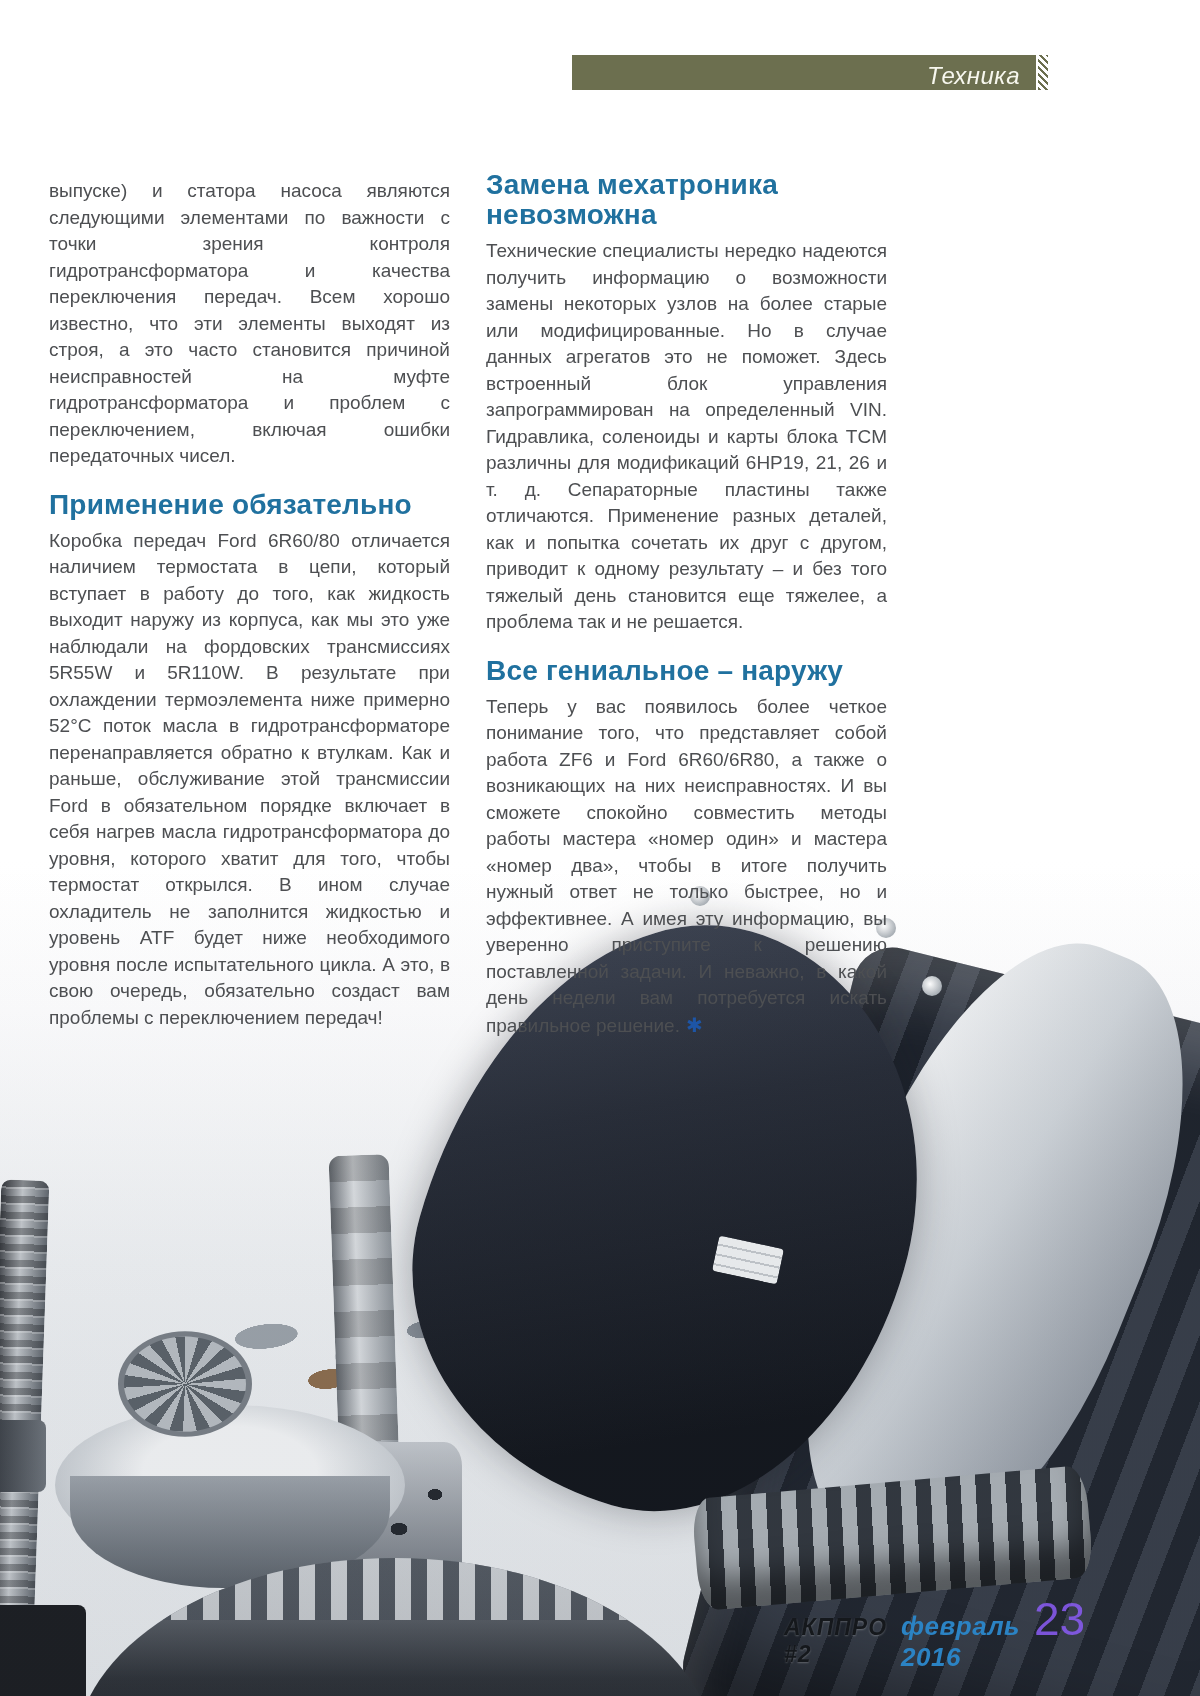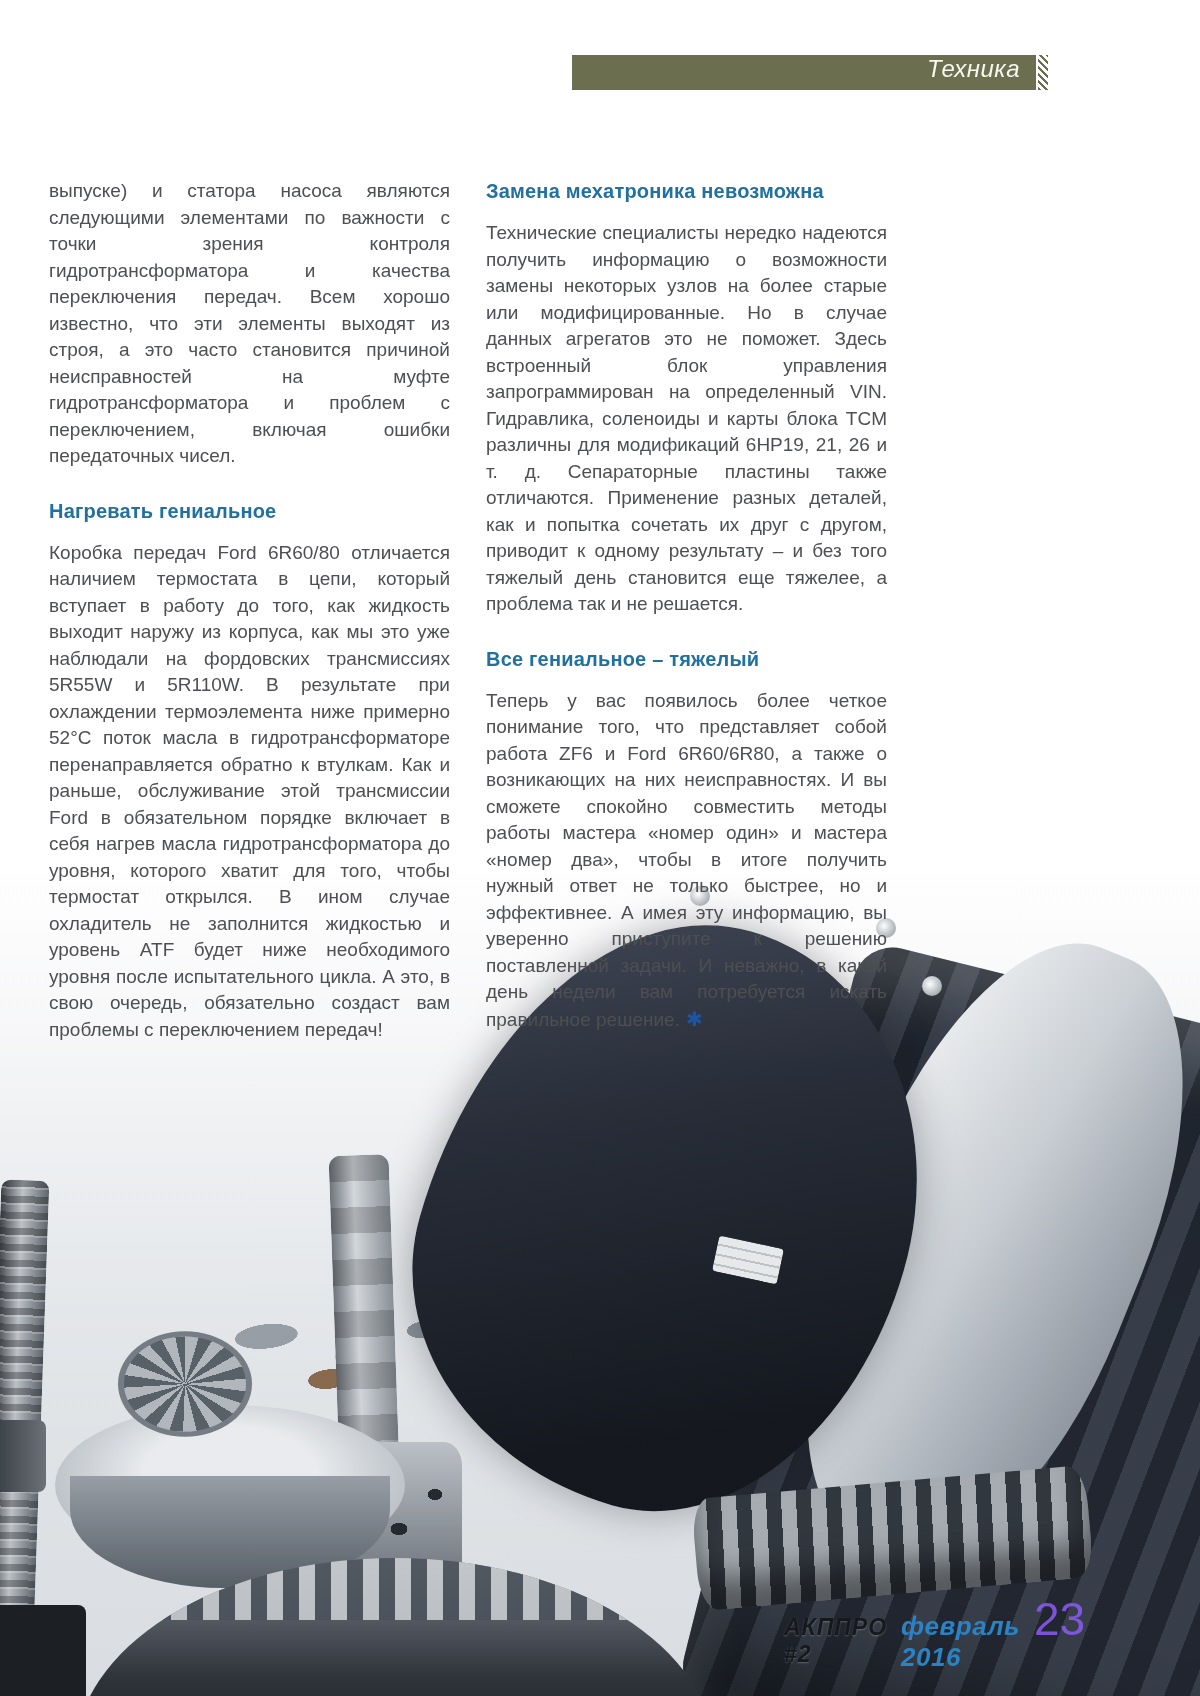--- a/index.html
+++ b/index.html
@@ -4,41 +4,41 @@
 <style>
   html,body{margin:0;padding:0;background:#888;}
   .page{
     position:relative;width:1200px;height:1696px;background:#ffffff;
     font-family:"Liberation Sans", sans-serif;overflow:hidden;margin:0 auto;
   }
 
   
   .header-band{
     position:absolute;left:572px;top:55px;width:464px;height:35px;
-    background:#6c6f4f;display:flex;align-items:flex-start;justify-content:flex-end;
+    background:#6c6f4f;display:flex;align-items:flex-end;justify-content:flex-end;
     padding-right:16px;box-sizing:border-box;z-index:3;
   }
   .header-band .label{
     color:#f7f7ee;font-size:24px;font-style:italic;letter-spacing:.5px;font-weight:500;
   }
   .header-hatch{
     position:absolute;left:1038px;top:55px;width:10px;height:35px;z-index:3;
     background:repeating-linear-gradient(45deg,#6c6f4f 0 2.5px,#ffffff 2.5px 5px);
   }
 
   
   .col{
     position:absolute;width:401px;color:#4d4f52;font-size:19px;line-height:26.5px;
     text-align:justify;z-index:2;
   }
   .col-left{left:49px;top:178px;}
   .col-right{left:486px;top:170px;}
   .col p{margin:0 0 0 0;}
   .col h2{
-    color:#20719f;font-size:20px;line-height:42px;font-weight:bold;
+    color:#20719f;font-size:28px;line-height:30px;font-weight:bold;
     margin:20px 0 8px 0;text-align:left;letter-spacing:.2px;
   }
   .col h2:first-child{margin-top:0;}
   .endmark{color:#1d55a6;font-size:20px;margin-left:6px;}
 
   
   .photo{
     position:absolute;left:0;top:860px;width:1200px;height:836px;overflow:hidden;z-index:1;
     background:linear-gradient(180deg,#ffffff 0%,#fbfbfc 18%,#eef0f2 48%,#e2e5e8 100%);
   }
@@ -163,28 +163,28 @@
 
 <div class="page">
 
   <div class="header-band">
     <span class="label">Техника</span>
   </div>
   <div class="header-hatch"></div>
 
   <div class="col col-left">
     <p>выпуске) и статора насоса являются следующими элементами по важности с точки зрения контроля гидротрансформатора и качества переключения передач. Всем хорошо известно, что эти элементы выходят из строя, а это часто становится причиной неисправностей на муфте гидротрансформатора и проблем с переключением, включая ошибки передаточных чисел.</p>
-    <h2>Нагревать гениальное</h2>
+    <h2>Применение обязательно</h2>
     <p>Коробка передач Ford 6R60/80 отличается наличием термостата в цепи, который вступает в работу до того, как жидкость выходит наружу из корпуса, как мы это уже наблюдали на фордовских трансмиссиях 5R55W и 5R110W. В результате при охлаждении термоэлемента ниже примерно 52°C поток масла в гидротрансформаторе перенаправляется обратно к втулкам. Как и раньше, обслуживание этой трансмиссии Ford в обязательном порядке включает в себя нагрев масла гидротрансформатора до уровня, которого хватит для того, чтобы термостат открылся. В ином случае охладитель не заполнится жидкостью и уровень ATF будет ниже необходимого уровня после испытательного цикла. А это, в свою очередь, обязательно создаст вам проблемы с переключением передач!</p>
   </div>
 
   <div class="col col-right">
     <h2>Замена мехатроника невозможна</h2>
     <p>Технические специалисты нередко надеются получить информацию о возможности замены некоторых узлов на более старые или модифицированные. Но в случае данных агрегатов это не поможет. Здесь встроенный блок управления запрограммирован на определенный VIN. Гидравлика, соленоиды и карты блока TCM различны для модификаций 6HP19, 21, 26 и т. д. Сепараторные пластины также отличаются. Применение разных деталей, как и попытка сочетать их друг с другом, приводит к одному результату – и без того тяжелый день становится еще тяжелее, а проблема так и не решается.</p>
-    <h2>Все гениальное – тяжелый</h2>
+    <h2>Все гениальное – наружу</h2>
     <p><span>Теперь у вас появилось более четкое понимание того, что представляет собой работа ZF6 и Ford 6R60/6R80, а также о возникающих на них неисправностях. И вы сможете спокойно совместить методы работы мастера «номер один» и мастера «номер два», чтобы в итоге получить нужный ответ не только быстрее, но и эффективнее. А имея эту информацию, вы уверенно приступите к решению поставленной задачи. И неважно, в какой день недели вам потребуется искать правильное решение.</span><span class="endmark">✱</span></p>
   </div>
 
   <div class="photo">
     <div class="ph-debris"></div>
     <div class="ph-case"></div>
     <div class="ph-flange"></div>
     <div class="ph-bell"></div>
     <div class="ph-bolt b1"></div>
     <div class="ph-bolt b2"></div>

